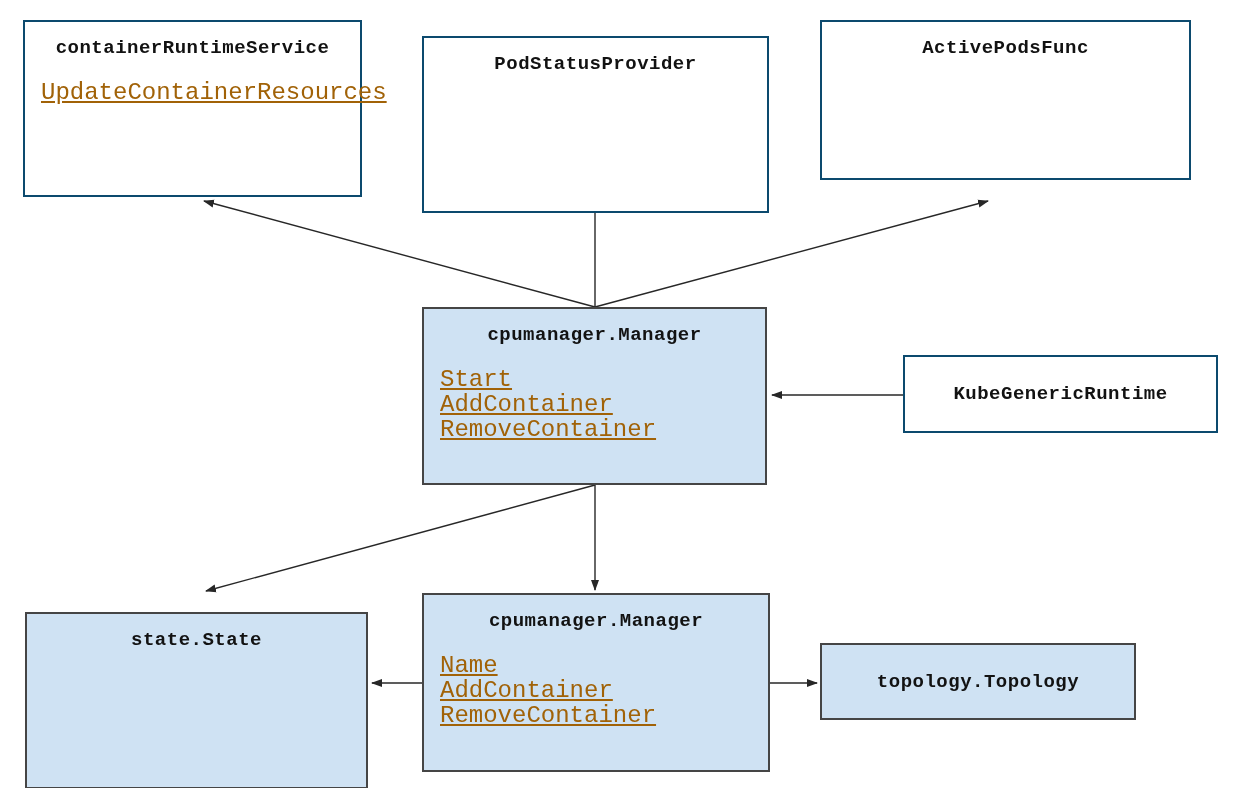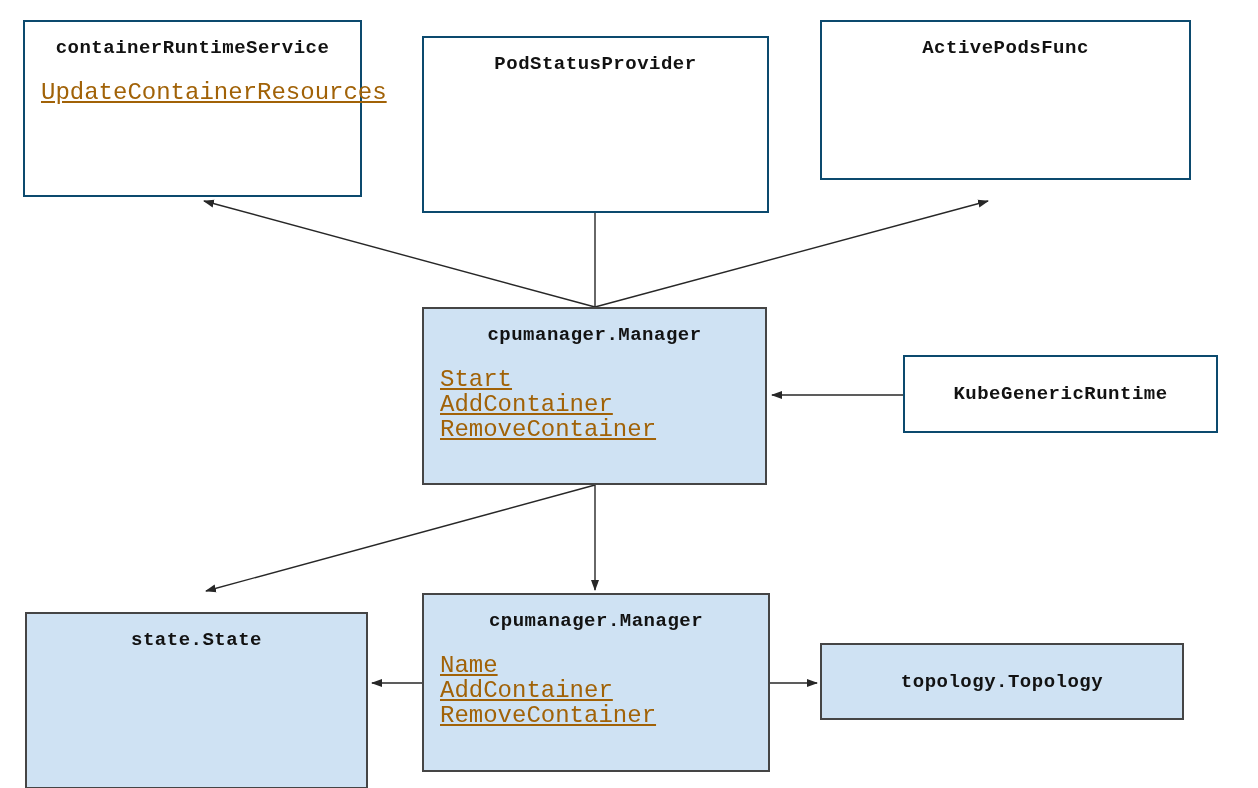--- a/index.html
+++ b/index.html
@@ -63,21 +63,21 @@
     text-decoration: underline;
   }
   
   #box-container-runtime-service { left: 23px;  top: 20px;  width: 339px; height: 177px; }
   #box-pod-status-provider       { left: 422px; top: 36px;  width: 347px; height: 177px; }
   #box-active-pods-func          { left: 820px; top: 20px;  width: 371px; height: 160px; }
   #box-cpumanager-manager        { left: 422px; top: 307px; width: 345px; height: 178px; }
   #box-kube-generic-runtime      { left: 903px; top: 355px; width: 315px; height: 78px;  }
   #box-state-state               { left: 25px;  top: 612px; width: 343px; height: 177px; }
   #box-cpumanager-policy         { left: 422px; top: 593px; width: 348px; height: 179px; }
-  #box-topology-topology         { left: 820px; top: 643px; width: 364px; height: 77px; align-items: center;  }
+  #box-topology-topology         { left: 820px; top: 643px; width: 316px; height: 77px; align-items: center;  }
 </style>
 </head>
 <body>
 
 <div class="stage">
 
   <svg class="arrows-layer" viewBox="0 0 1258 788" xmlns="http://www.w3.org/2000/svg">
     <defs>
       <marker id="arrowhead" markerUnits="userSpaceOnUse" markerWidth="12" markerHeight="10" refX="10" refY="4.5" orient="auto">
         <path d="M0,0.5 L11,4.5 L0,8.5 Z" fill="#272727"></path>

